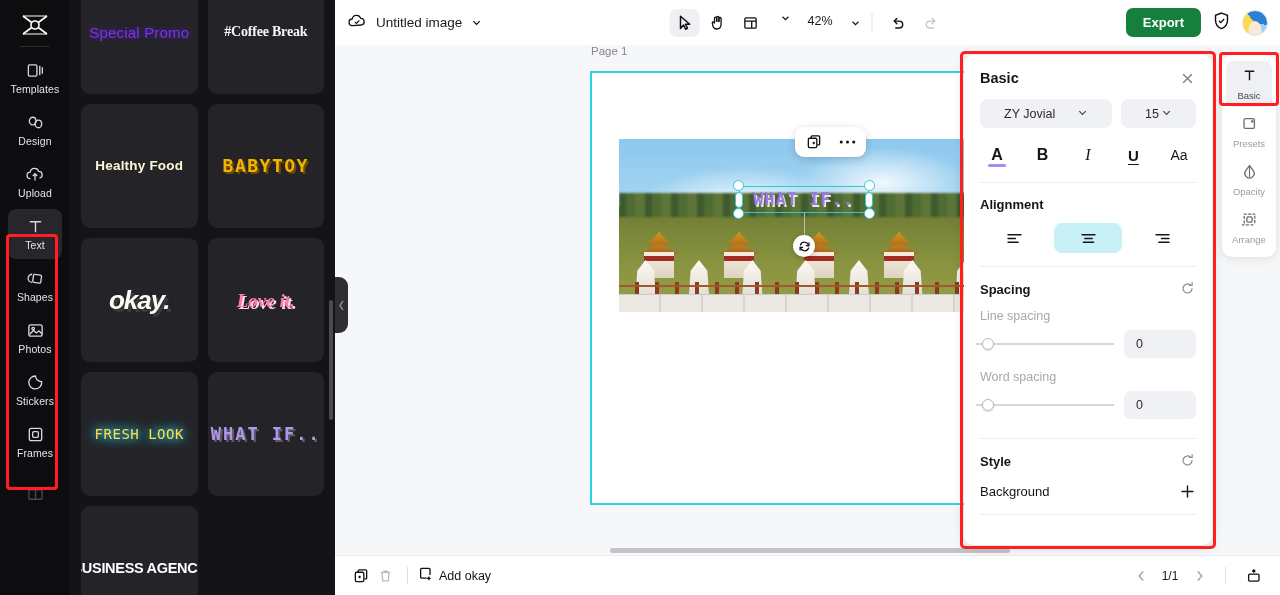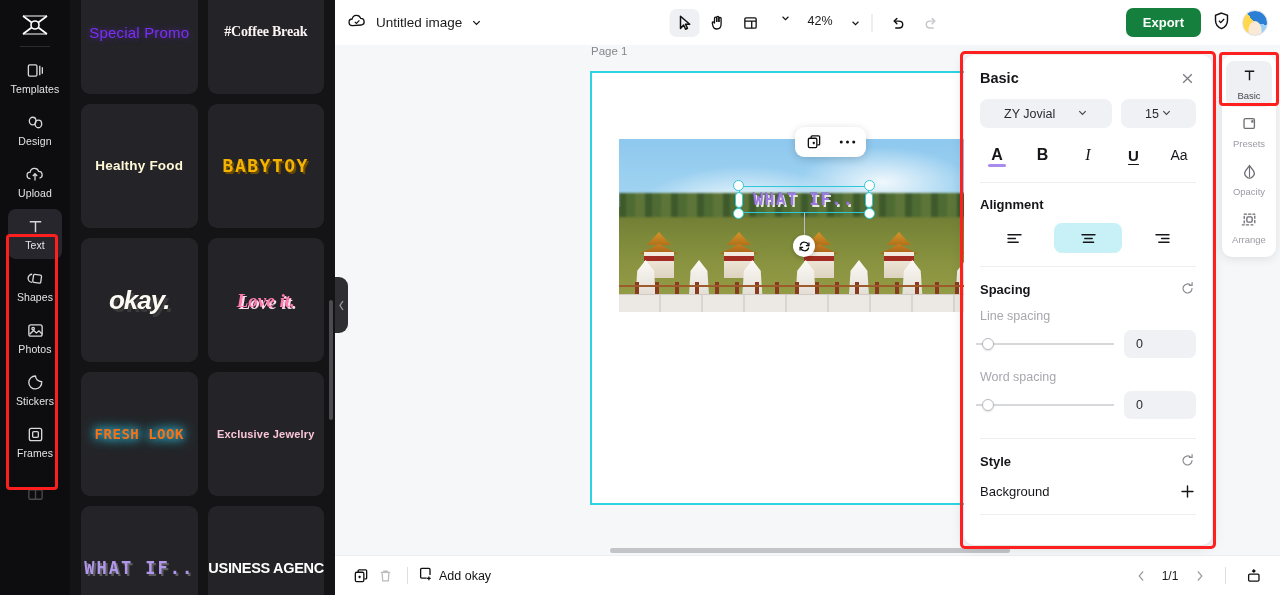--- a/index.html
+++ b/index.html
@@ -52,21 +52,21 @@
   .t1 { color: #7b2ff7; font-size: 15px; font-weight: 400; letter-spacing:.2px;
         text-shadow: 0 0 6px rgba(123,47,247,.55); }
   .t2 { color: #fdf4f4; font-size: 14px; font-weight: 700; font-family:"Liberation Serif", serif; letter-spacing:-.2px;}
   .t3 { color: #fff8d6; font-size: 13.5px; font-weight: 700; letter-spacing:.2px;}
   .t4 { color: #f5b301; font-size: 18px; font-weight: 800; letter-spacing:1.5px;
         font-family:"DejaVu Sans Mono", monospace; text-shadow: 2px 2px 0 #6d4b00;}
   .t5 { color: #fdfaf3; font-size: 26px; font-weight: 800; font-style: italic; letter-spacing:-1px;
         text-shadow: 3px 3px 0 #3a3a3a;}
   .t6 { color: #ff7ab0; font-size: 19px; font-weight: 700; font-style: italic;
         font-family:"Liberation Serif", serif; text-shadow: 2px 2px 0 #ffd9e8;}
-  .t7 { color: #f97316; font-size: 14px; font-weight: 700; letter-spacing:.5px;
+  .t7 { color: #fde047; font-size: 14px; font-weight: 400; letter-spacing:.5px;
         font-family:"DejaVu Sans Mono", monospace;
         text-shadow: 0 0 8px #35d6ff, 0 0 14px #35d6ff;}
   .t8 { color: #f9c6d8; font-size: 11px; font-weight: 600; letter-spacing:.2px;}
   .t9 { color: #b197ec; font-size: 17px; font-weight: 800; letter-spacing:2px;
         font-family:"DejaVu Sans Mono", monospace; text-shadow: 2px 2px 0 rgba(255,255,255,.25);}
   .t10{ color: #ffffff; font-size: 14.5px; font-weight: 700; letter-spacing:-.3px;}
 
   .tpl-scroll {
     position:absolute; right:2px; top:300px; width:4px; height:120px;
     background:#4a4a50; border-radius:3px;
@@ -389,23 +389,20 @@
         <div class="tpl-txt t4">BABYTOY</div>
         </div>
       <div class="tpl-card">
         <div class="tpl-txt t5">okay.</div>
         </div>
       <div class="tpl-card">
         <div class="tpl-txt t6">Love it.</div>
         </div>
       <div class="tpl-card">
         <div class="tpl-txt t7">FRESH LOOK</div>
-        </div>
-      <div class="tpl-card">
-        <div class="tpl-txt t8">Exclusive Jewelry</div>
         </div>
       <div class="tpl-card">
         <div class="tpl-txt t9">WHAT IF..</div>
         </div>
       <div class="tpl-card">
         <div class="tpl-txt t10">BUSINESS AGENCY</div>
         </div>
     </div>
     <div class="tpl-scroll"></div>
   </div>

